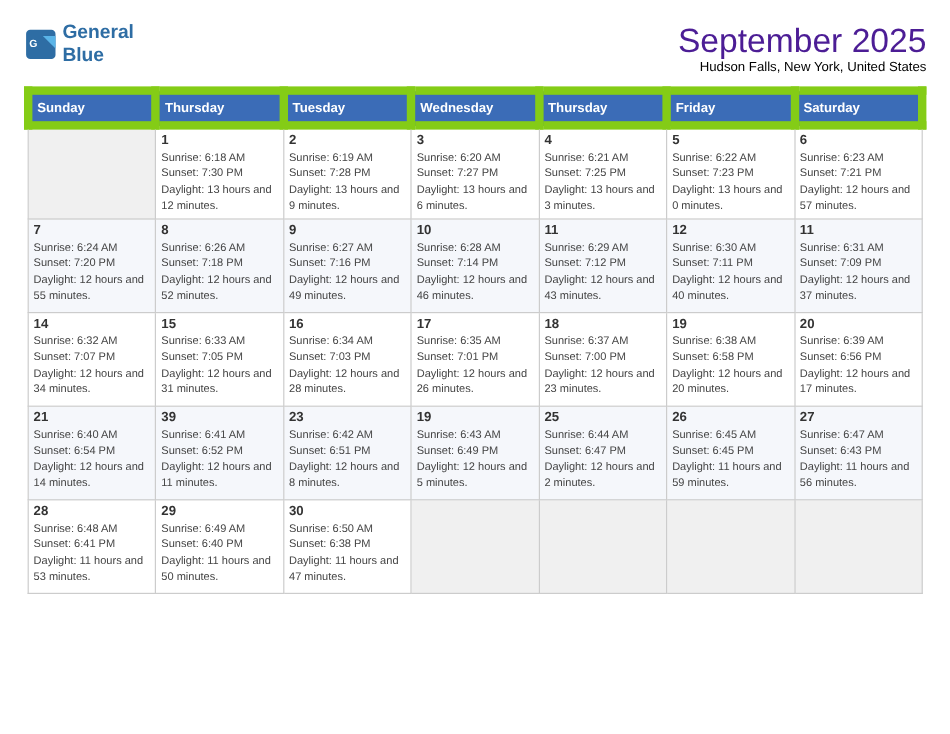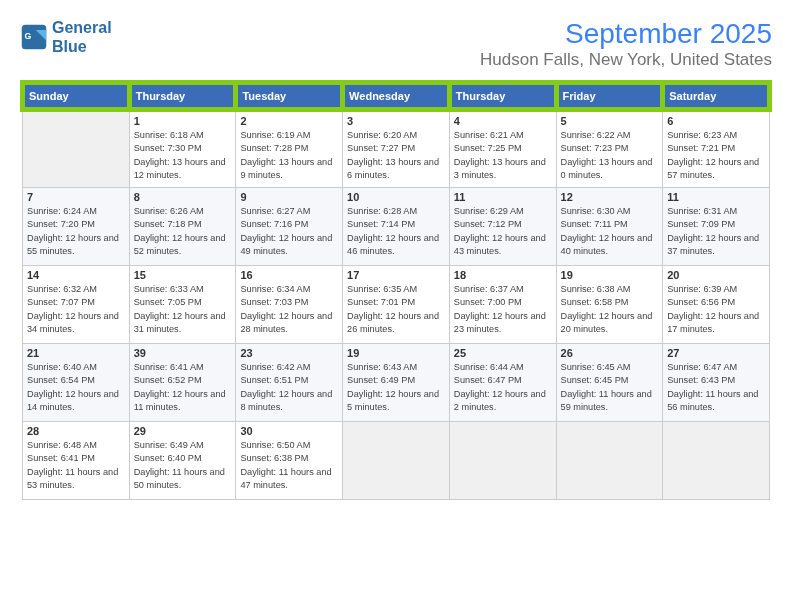--- a/index.html
+++ b/index.html
@@ -36,39 +36,39 @@
     .logo-icon {
       width: 28px;
       height: 28px;
     }
     .title-block {
       text-align: right;
     }
     .main-title {
       font-size: 28px;
       font-weight: normal;
-      color: #3b82f6;
+      color: #4c1d95;
     }
     .subtitle {
-      font-size: 17px;
-      color: #737373;
+      font-size: 11px;
+      color: #000000;
     }
     table {
       width: 100%;
       border-collapse: collapse;
       table-layout: fixed;
     }
     th {
       background-color: #3b6cb7;
       color: #fff;
       font-size: 11px;
       font-weight: bold;
       padding: 5px 4px;
       text-align: left;
-      border: 5px solid #84cc16;
+      border: 7px solid #84cc16;
     }
     td {
       vertical-align: top;
       border: 1px solid #ccc;
       padding: 3px 4px;
       font-size: 9.2px;
       color: #333;
       height: 78px;
     }
     .day-num {

